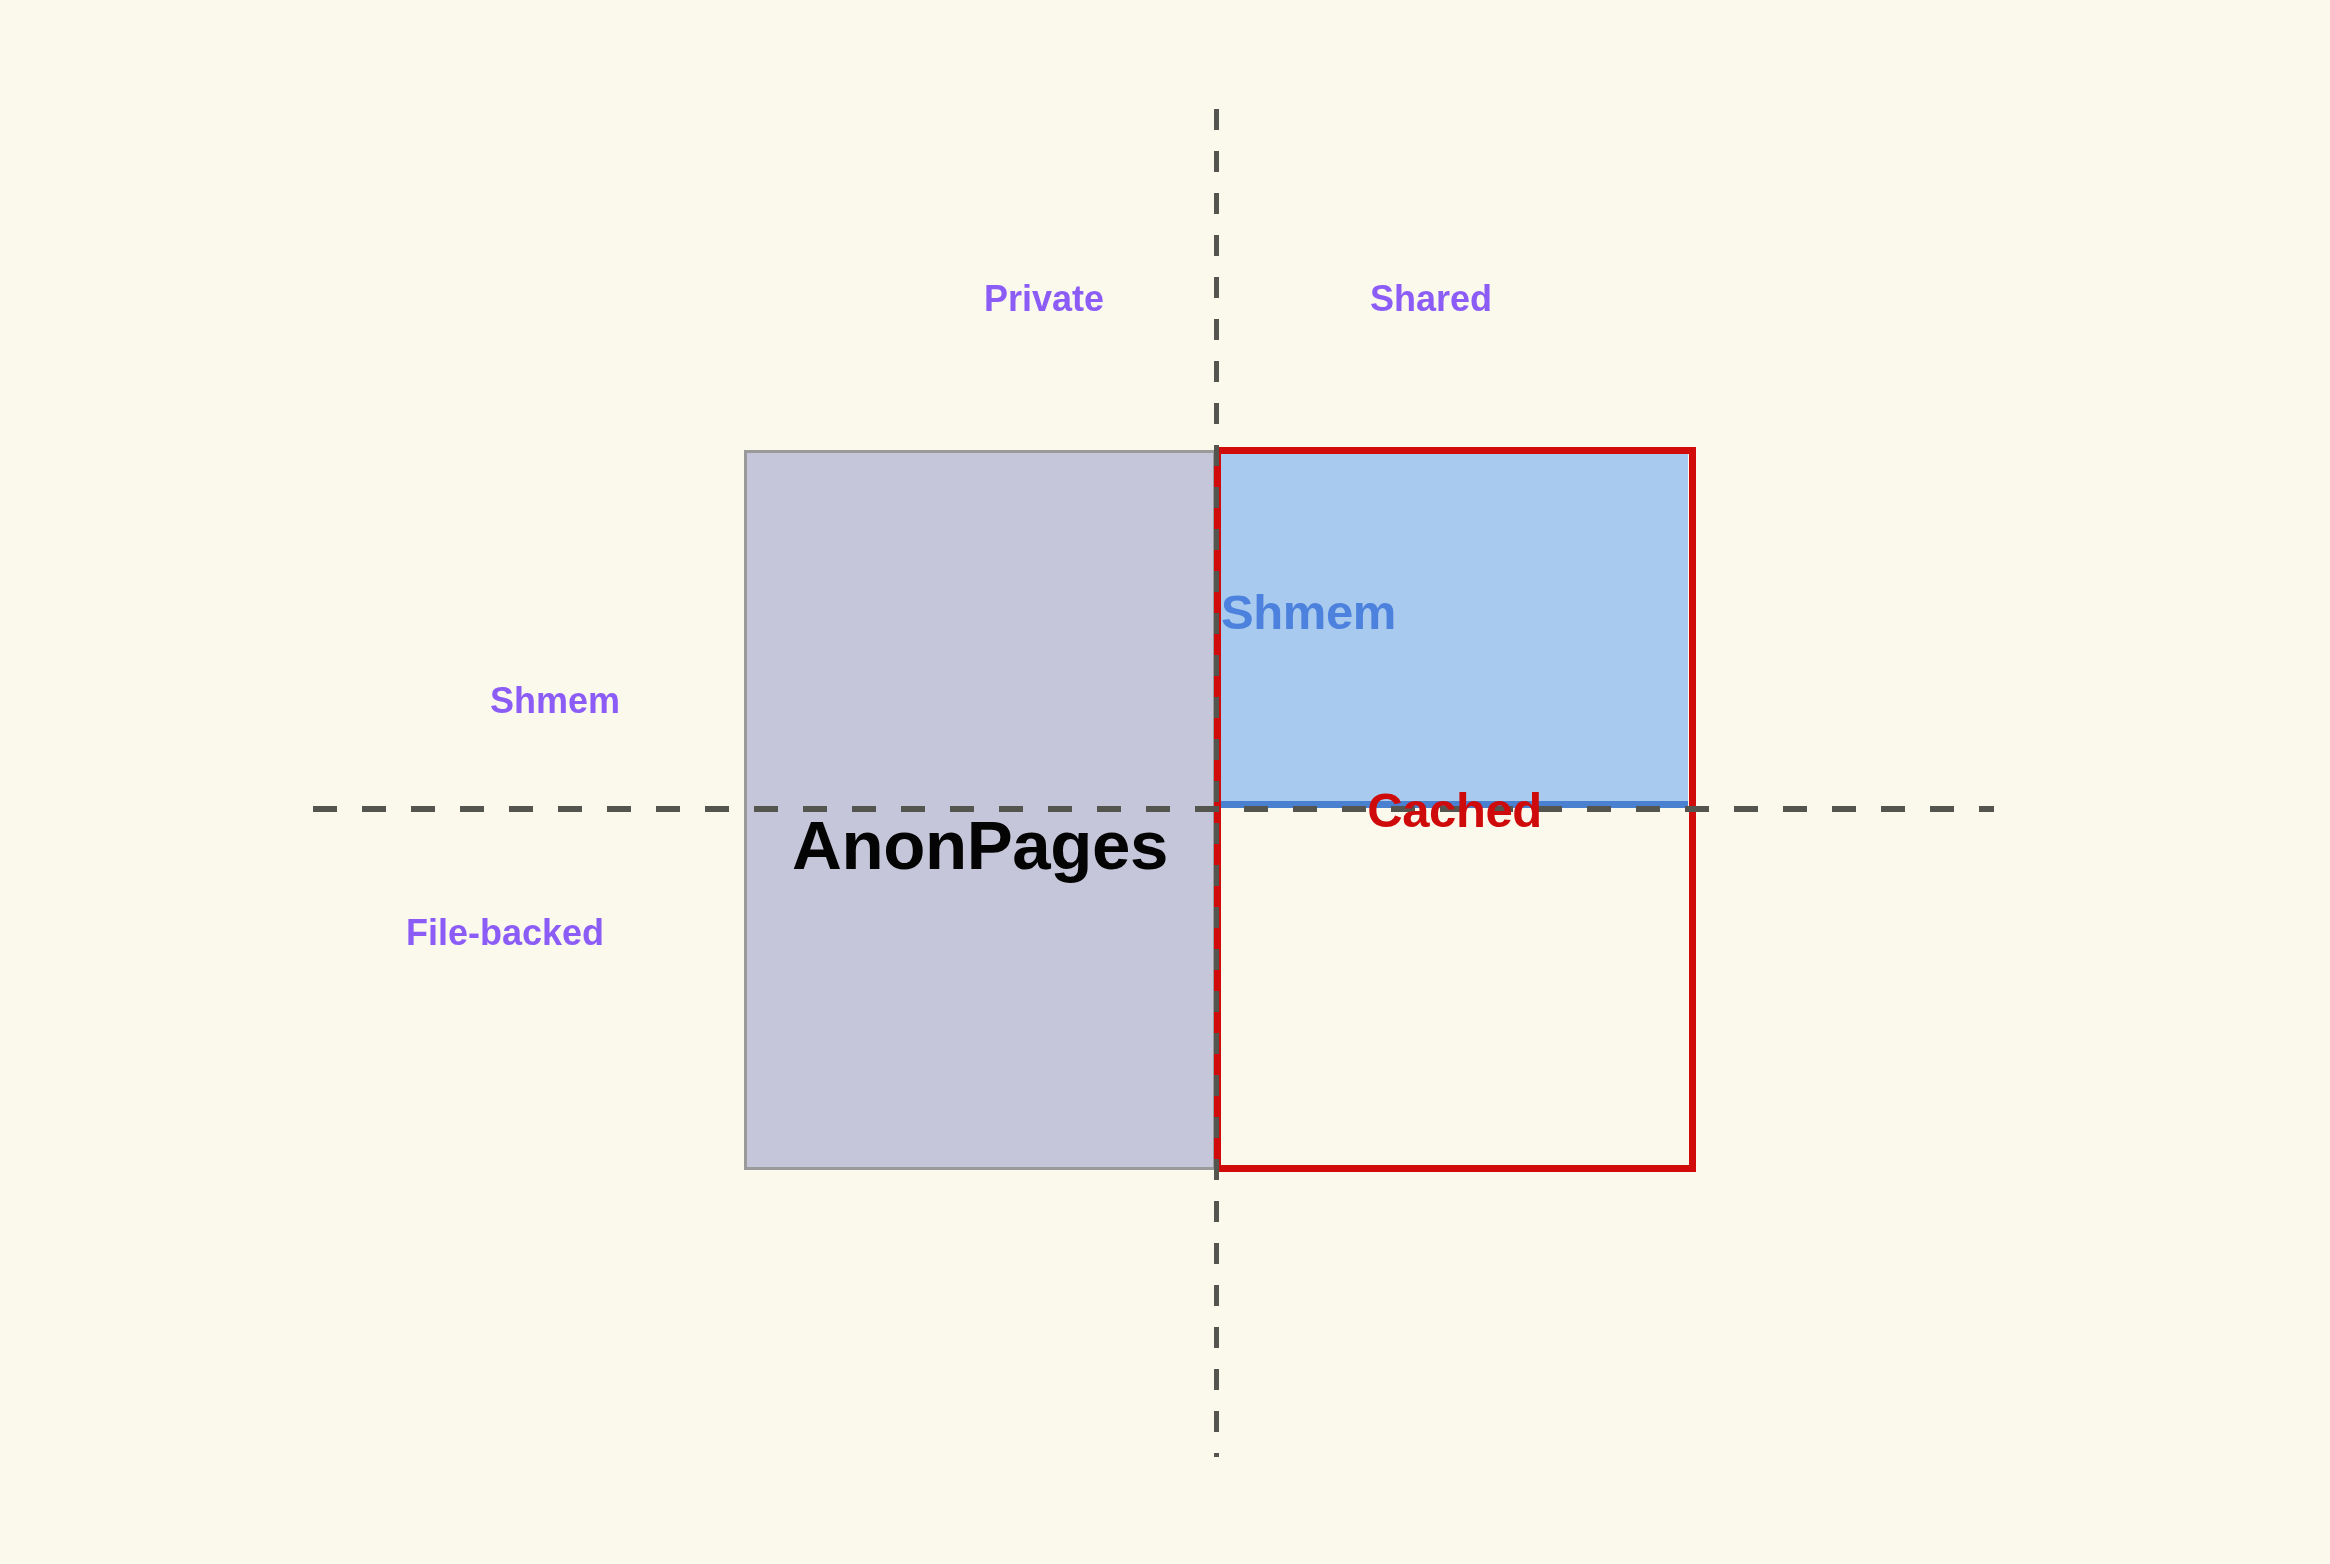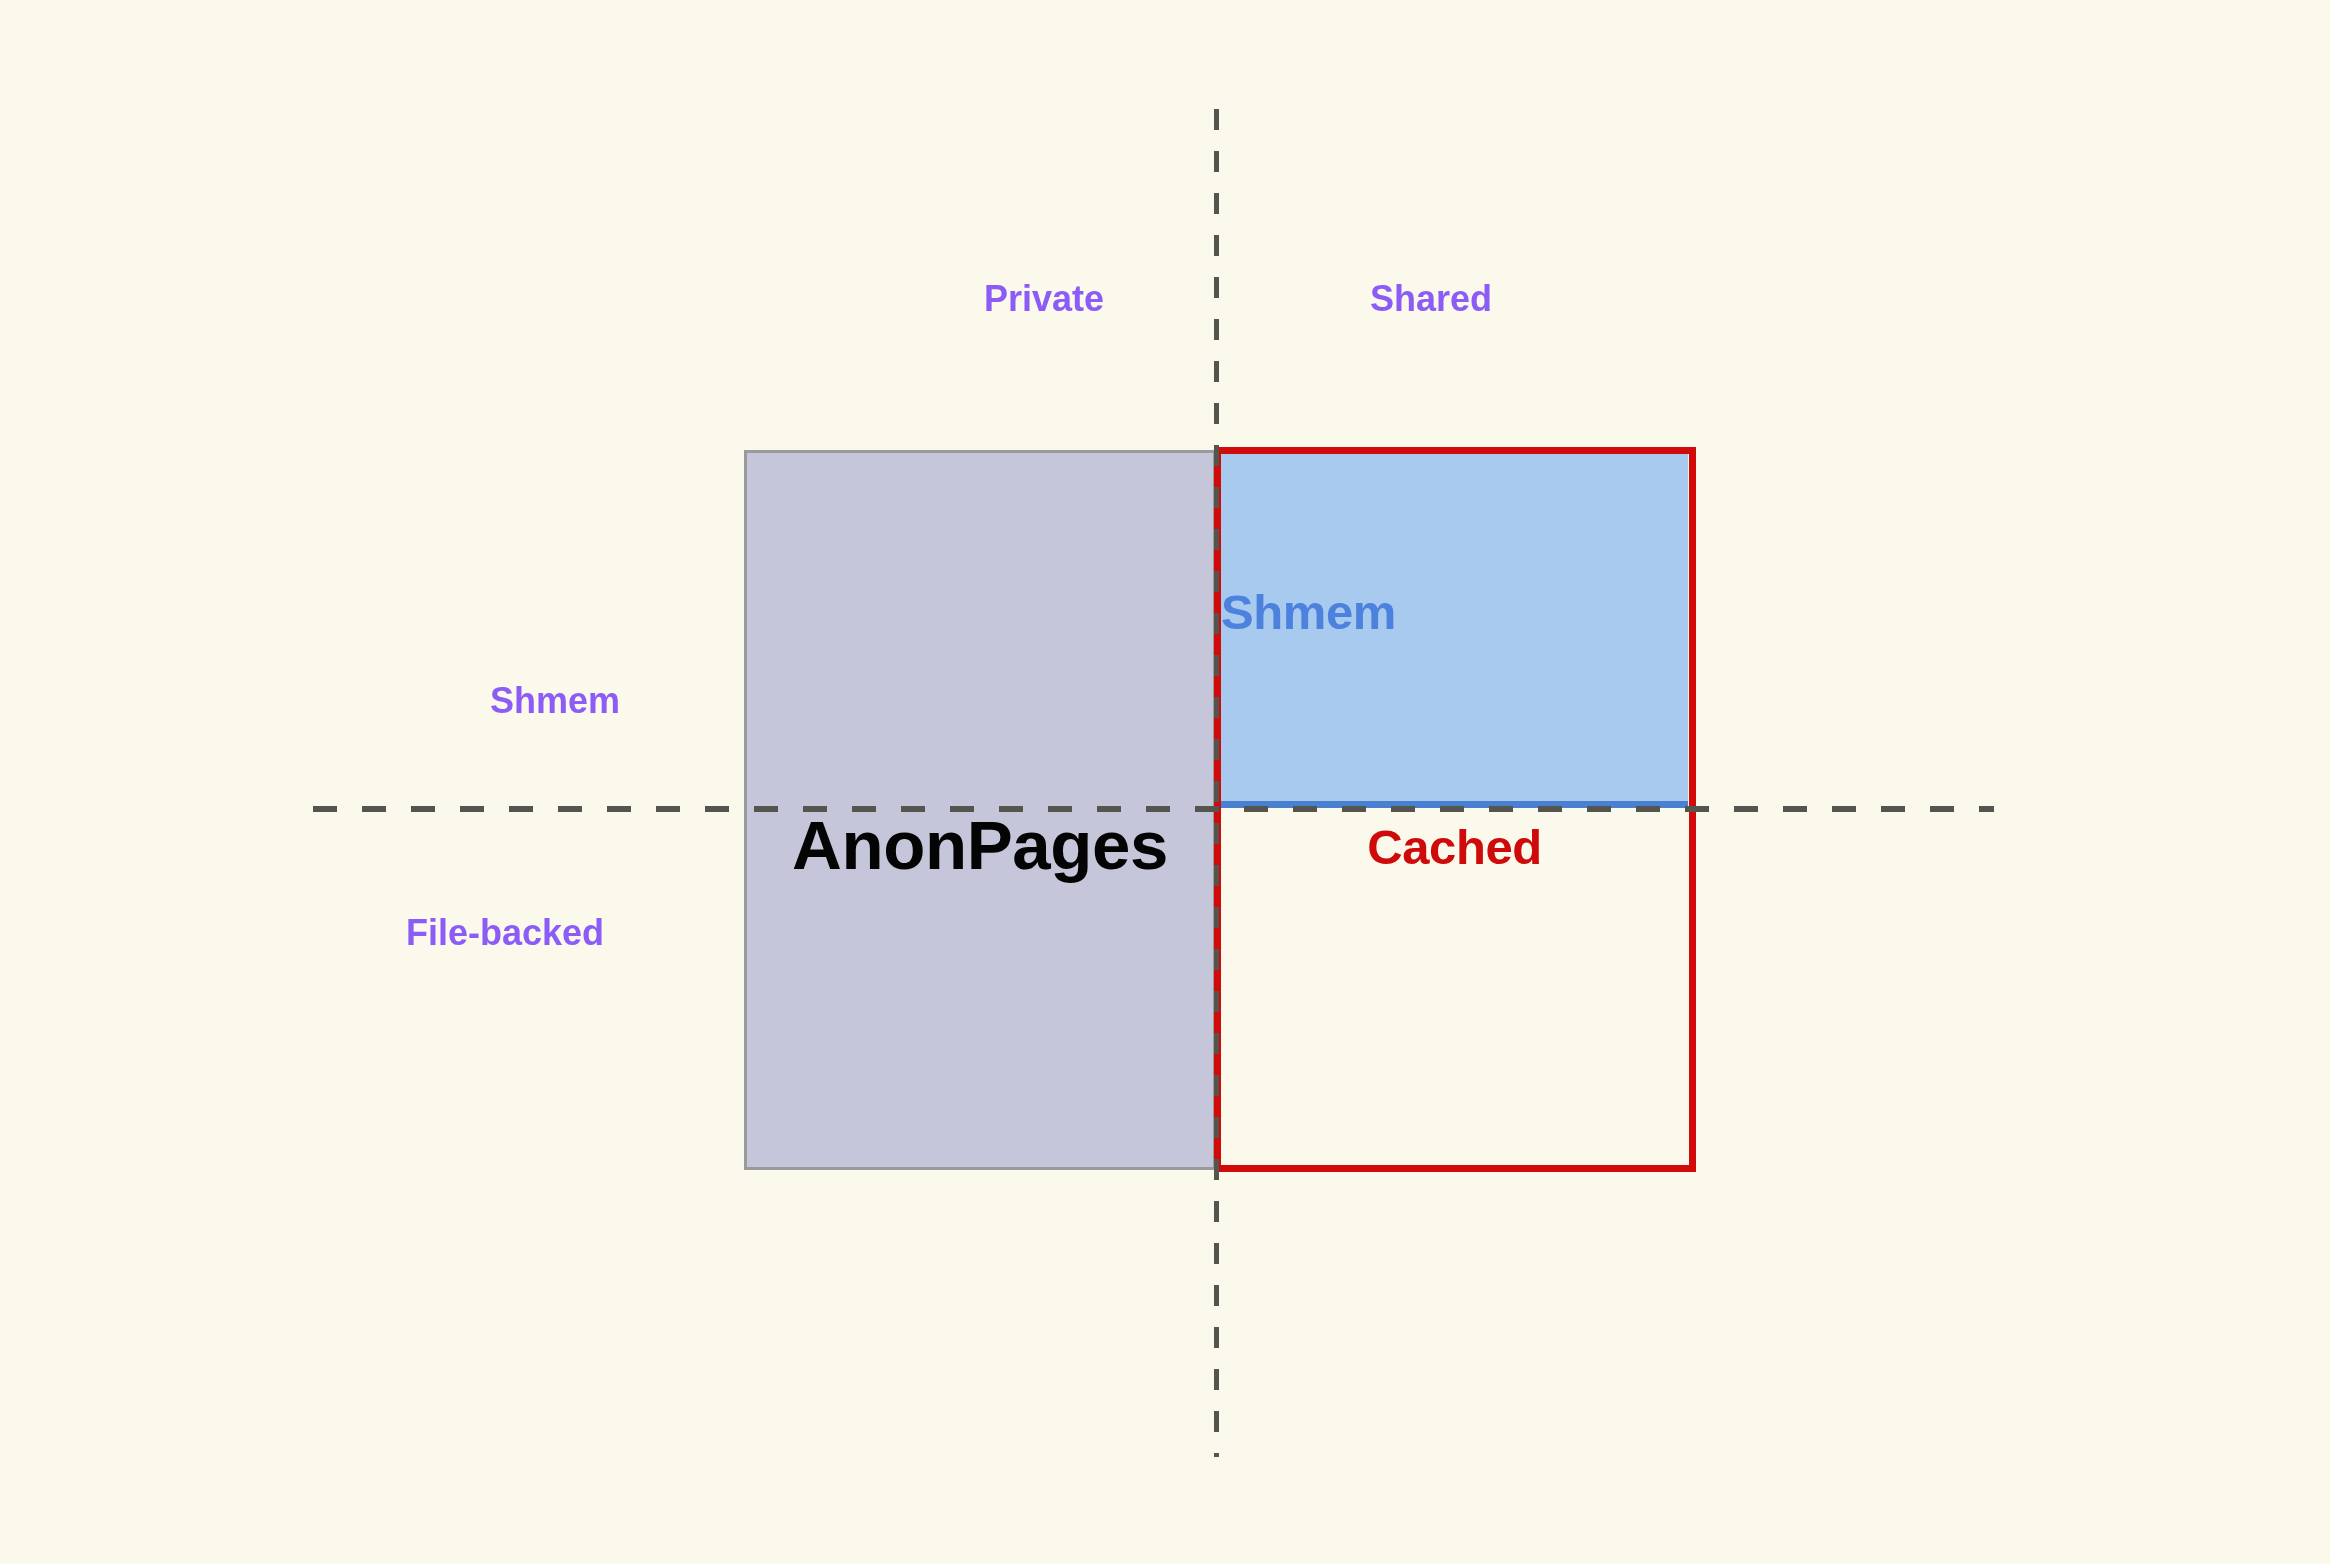--- a/index.html
+++ b/index.html
@@ -120,21 +120,20 @@
     left: 1221px;
     top: 782px;
     width: 467px;
     text-align: center;
     font-size: 49px;
     font-weight: bold;
     color: #cf0a0a;
     letter-spacing: -0.4px;
     white-space: nowrap;
     z-index: 12;
-    margin-top: 37px;
   }
 
   
   .axis-label {
     position: absolute;
     font-size: 36px;
     font-weight: bold;
     color: #8b5cf6;
     white-space: nowrap;
     letter-spacing: 0px;

